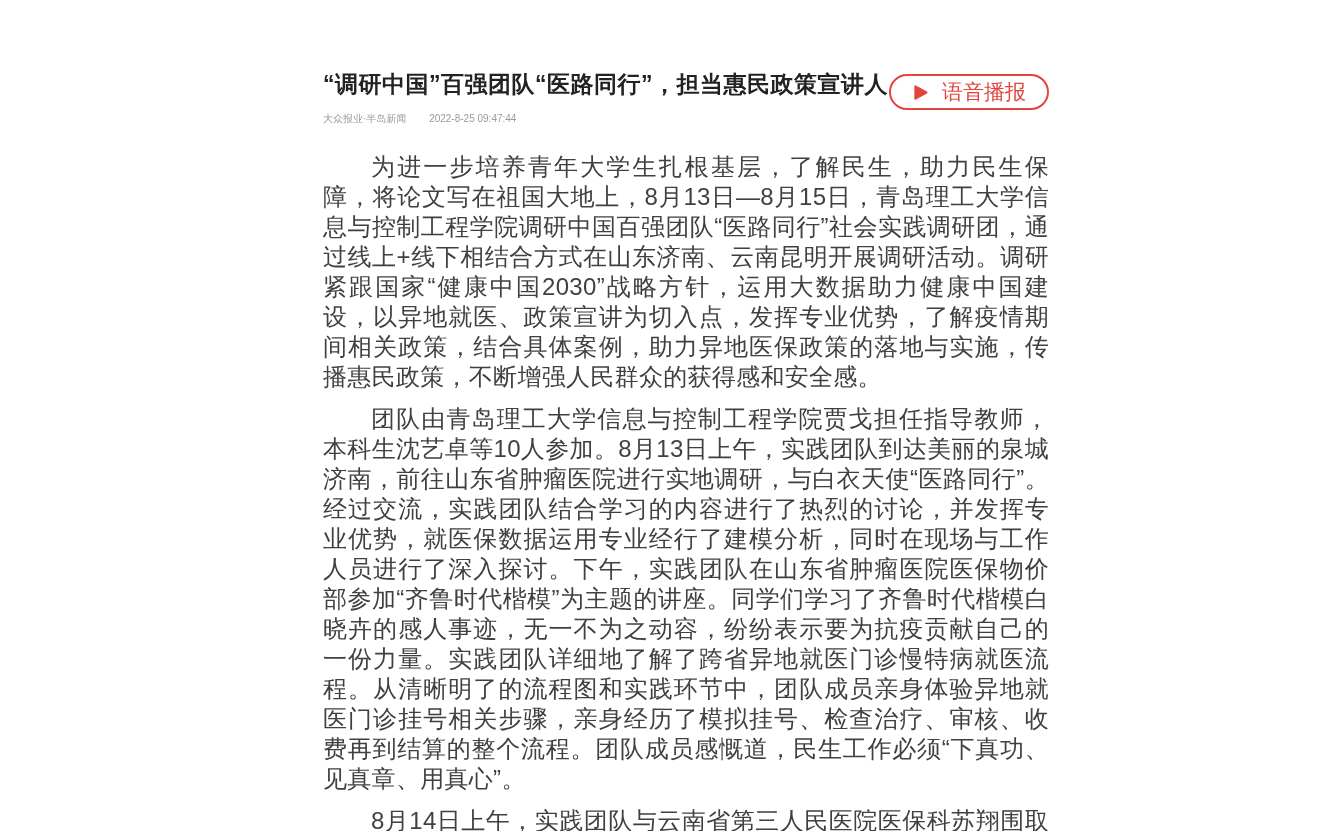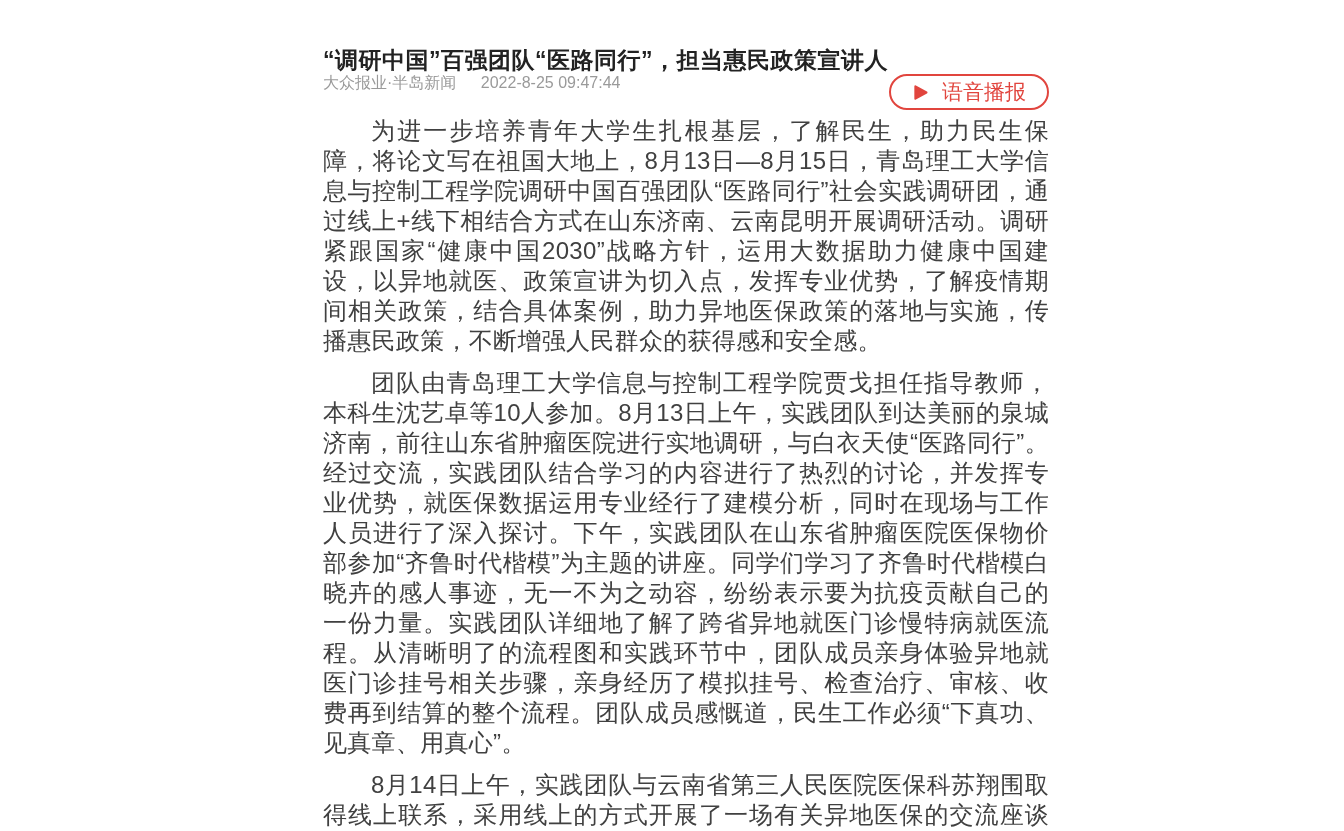--- a/index.html
+++ b/index.html
@@ -12,32 +12,33 @@
     height: 831px;
     overflow: hidden;
     font-family: "Liberation Sans", "DejaVu Sans", sans-serif;
   }
   .page {
     width: 726px;
     margin-left: 323px;
   }
   .header {
     position: relative;
-    padding-top: 46px;
+    padding-top: 70px;
   }
   .title {
     margin: 0;
     font-size: 23px;
     line-height: 28px;
     font-weight: bold;
     color: #222222;
     letter-spacing: 0.5px;
   }
   .meta {
-    font-size: 16px;
+    margin-top: 12px;
+    font-size: 10px;
     line-height: 18px;
     color: #9a9a9a;
   }
   .meta .datetime {
     margin-left: 20px;
   }
   .voice-btn {
     position: absolute;
     right: 0;
     top: 74px;

